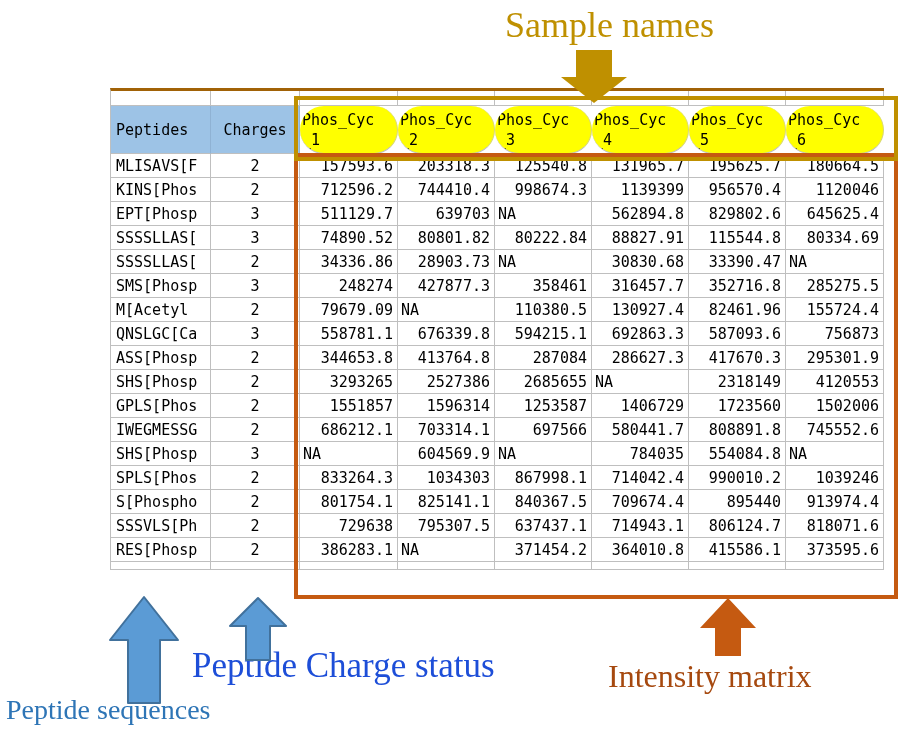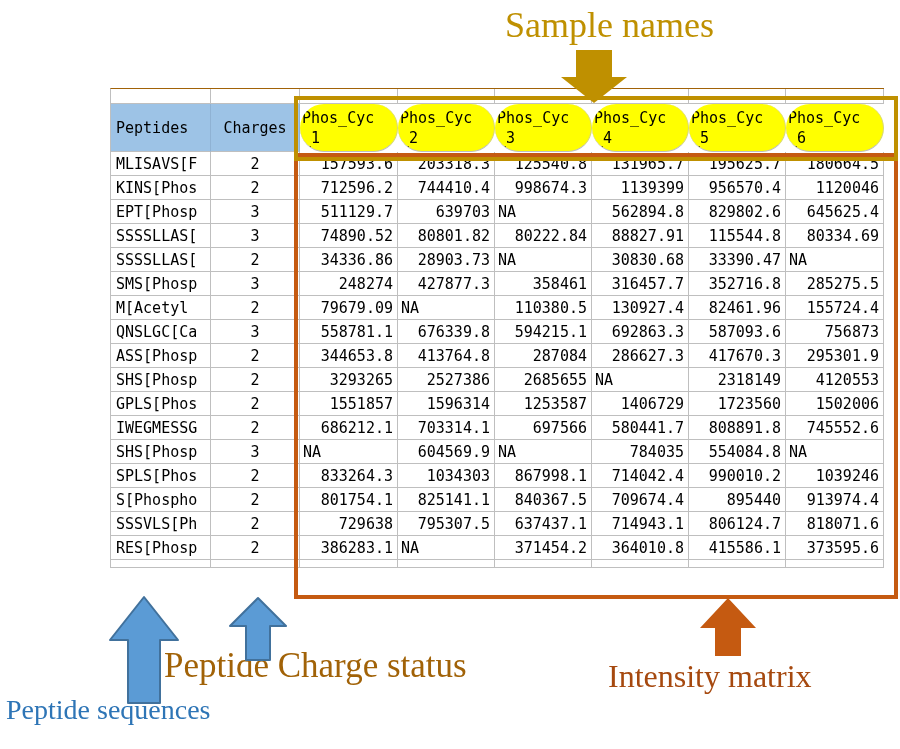--- a/index.html
+++ b/index.html
@@ -2,29 +2,29 @@
 <html><head>
 <meta charset="utf-8">
 <style>
   html,body{margin:0;padding:0;background:#ffffff;}
   #stage{position:relative;width:900px;height:749px;background:#ffffff;overflow:hidden;
          font-family:"DejaVu Sans Mono",monospace;}
 
   
   .ann{position:absolute;font-family:"Liberation Serif",serif;font-weight:normal;white-space:nowrap;}
   #sample-names-label{left:505px;top:4px;font-size:36px;color:#BF9000;}
-  #charge-label{left:164px;top:646px;font-size:35px;color:#a16207;}
+  #charge-label{left:192px;top:646px;font-size:35px;color:#1d4ed8;}
   #sequences-label{left:6px;top:694px;font-size:28px;color:#2E75B6;}
   #intensity-label{left:608px;top:658px;font-size:32px;color:#A6490F;}
 
   
   .arrow{position:absolute;}
 
   
-  #sheet{position:absolute;left:110px;top:88px;border-left:1px solid #BFBFBF;border-top:1px solid #a16207;}
+  #sheet{position:absolute;left:110px;top:88px;border-left:1px solid #BFBFBF;border-top:3px solid #a16207;}
   table{border-collapse:separate;border-spacing:0;table-layout:fixed;}
   td{box-sizing:border-box;border-right:1px solid #BFBFBF;border-bottom:1px solid #BFBFBF;
      padding:0 4px;font-size:15px;color:#000;background:#fff;white-space:nowrap;overflow:hidden;
      vertical-align:middle;}
   tr.partial-top td{height:15px;}
   tr.partial-bottom td{height:8px;}
   tr.hdr td{height:48px;}
   tr.datarow td{height:24px;}
   td.blue{background:#9DC3E6;border-right-color:#8FB2D4;}
   td.yellow{background:#FFFF00;line-height:20px;padding:2px 2px;border-right-color:#d8d875;border-radius:24px;}

